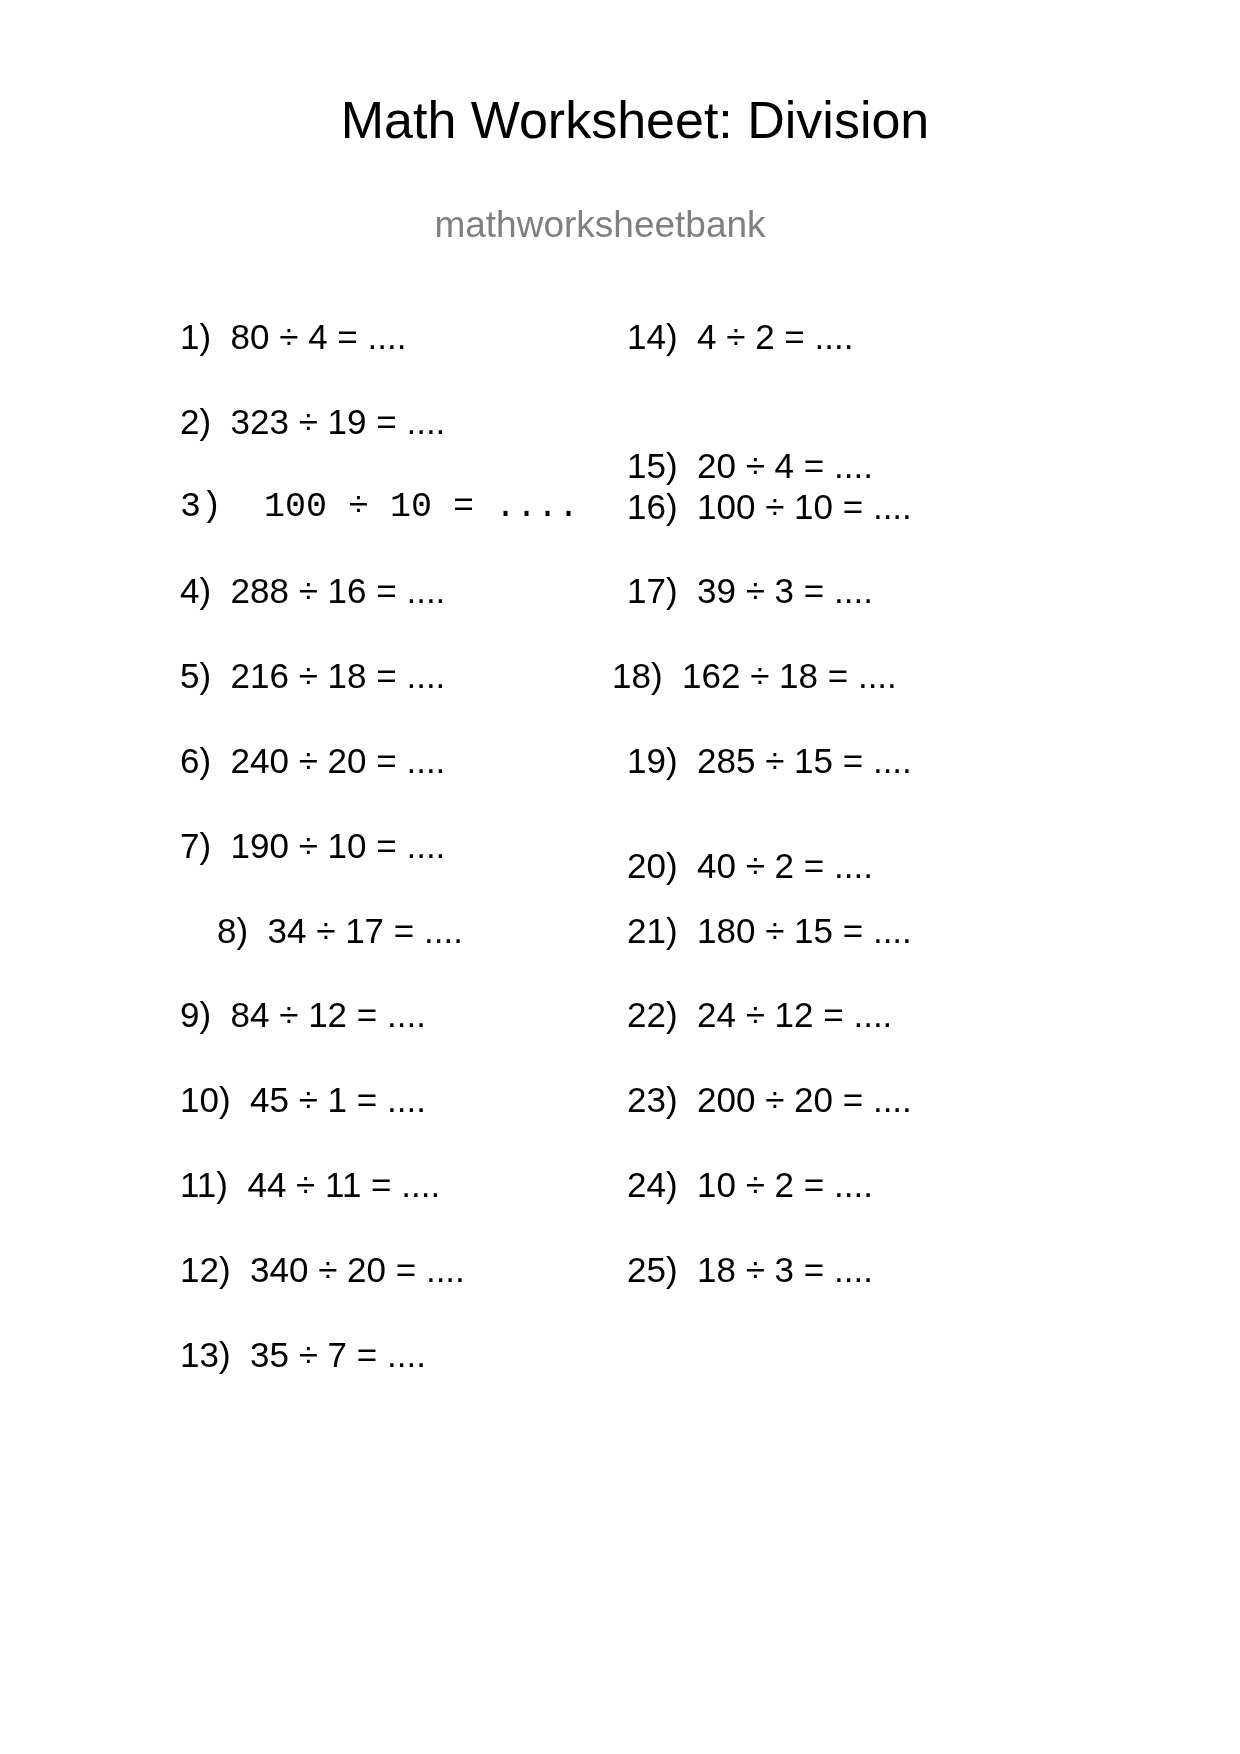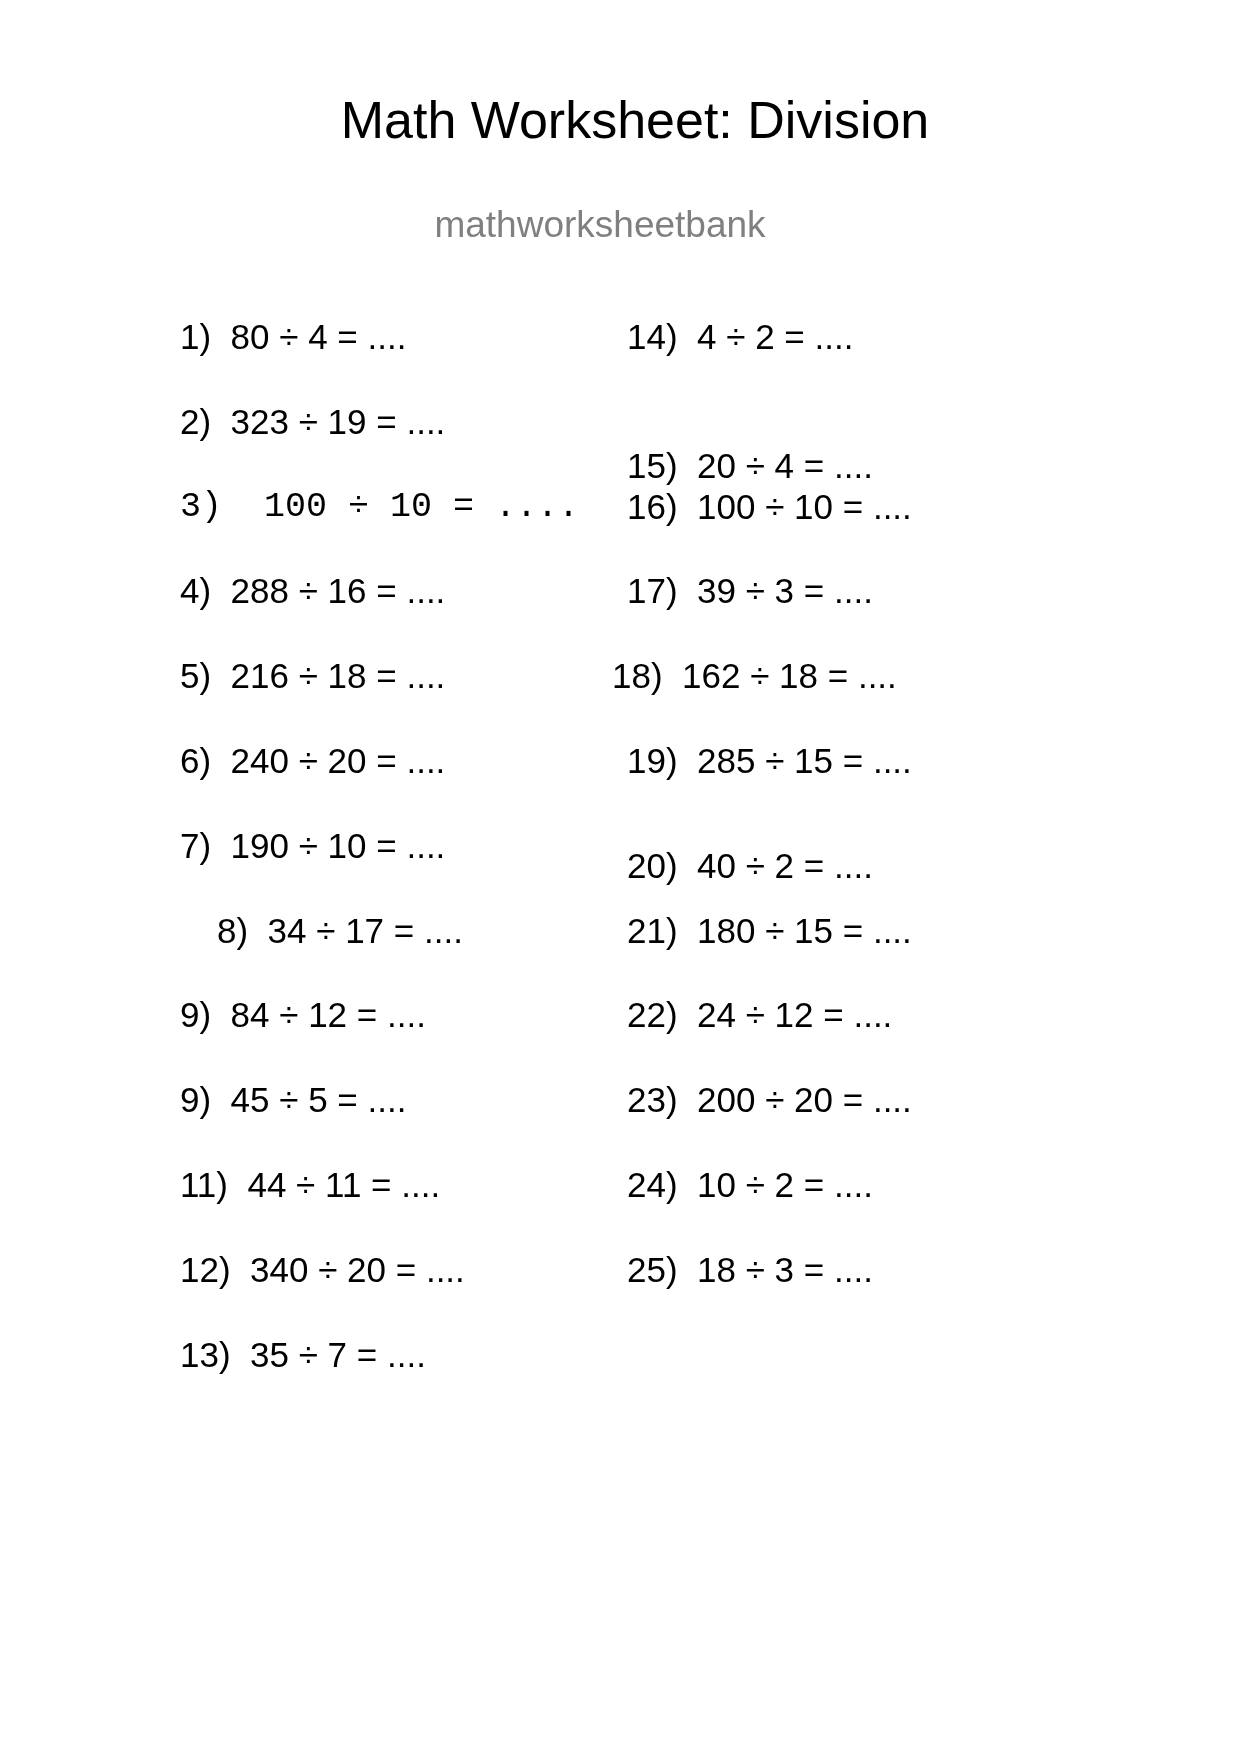--- a/index.html
+++ b/index.html
@@ -20,21 +20,21 @@
 <div id="problem-list">
   <div class="problem" style="left:180px; top:315px;">1)  80 ÷ 4 = ....</div>
   <div class="problem" style="left:180px; top:400px;">2)  323 ÷ 19 = ....</div>
   <div class="problem" style="left:180px; top:485px;font-family:Liberation Mono, monospace;">3)  100 ÷ 10 = ....</div>
   <div class="problem" style="left:180px; top:569px;">4)  288 ÷ 16 = ....</div>
   <div class="problem" style="left:180px; top:654px;">5)  216 ÷ 18 = ....</div>
   <div class="problem" style="left:180px; top:739px;">6)  240 ÷ 20 = ....</div>
   <div class="problem" style="left:180px; top:824px;">7)  190 ÷ 10 = ....</div>
   <div class="problem" style="left:180px; top:909px;margin-left:37px;">8)  34 ÷ 17 = ....</div>
   <div class="problem" style="left:180px; top:993px;">9)  84 ÷ 12 = ....</div>
-  <div class="problem" style="left:180px; top:1078px;">9)  45 ÷ 5 = ....</div>
+  <div class="problem" style="left:180px; top:1078px;">10)  45 ÷ 1 = ....</div>
   <div class="problem" style="left:180px; top:1163px;">11)  44 ÷ 11 = ....</div>
   <div class="problem" style="left:180px; top:1248px;">12)  340 ÷ 20 = ....</div>
   <div class="problem" style="left:180px; top:1333px;">13)  35 ÷ 7 = ....</div>
 
   <div class="problem" style="left:627px; top:315px;">14)  4 ÷ 2 = ....</div>
   <div class="problem" style="left:627px; top:400px;margin-top:44px;">15)  20 ÷ 4 = ....</div>
   <div class="problem" style="left:627px; top:485px;">16)  100 ÷ 10 = ....</div>
   <div class="problem" style="left:627px; top:569px;">17)  39 ÷ 3 = ....</div>
   <div class="problem" style="left:612px; top:654px;">18)  162 ÷ 18 = ....</div>
   <div class="problem" style="left:627px; top:739px;">19)  285 ÷ 15 = ....</div>

